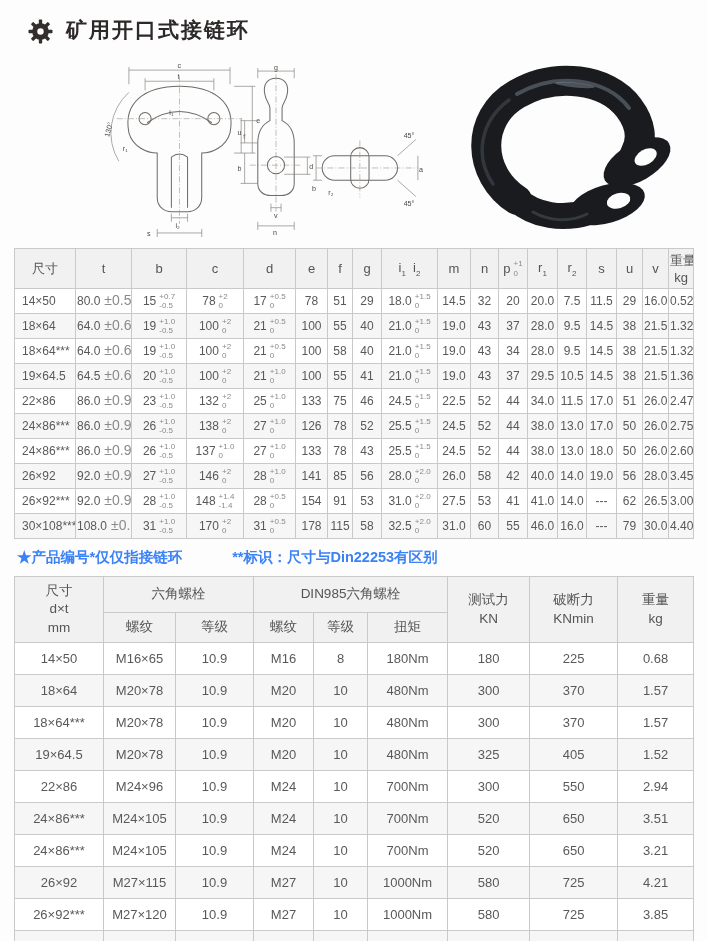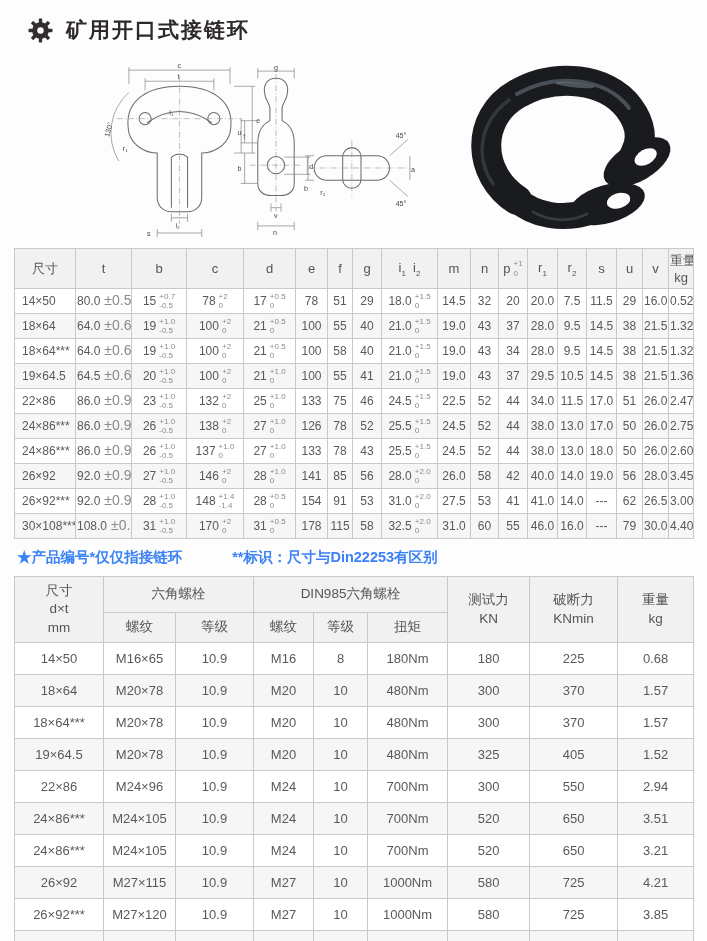--- a/index.html
+++ b/index.html
@@ -1,19 +1,19 @@
 <!DOCTYPE html>
 <html><head>
 <meta charset="utf-8">
 <style>
   html,body{margin:0;padding:0;background:#ffffff;}
   .page{position:relative;width:707px;height:941px;background:#fdfdfd;font-family:"Liberation Sans",sans-serif;overflow:hidden;}
 
   
-  .titlebar{position:absolute;top:16px;left:28px;display:flex;align-items:center;gap:13px;}
+  .titlebar{position:absolute;top:16px;left:28px;display:flex;align-items:flex-end;gap:13px;}
   .titlebar h1{margin:0;font-size:21px;font-weight:bold;color:#2e2929;letter-spacing:2px;}
   .gear{width:25px;height:25px;display:block;}
 
   
   .fig{position:absolute;}
   .fig svg{display:block;width:100%;height:100%;}
   .sketch path,.sketch line,.sketch rect,.sketch circle{fill:none;stroke:#6e6a66;stroke-width:1;}
   .sketch .dim{stroke:#8a8682;stroke-width:0.7;}
   .sketch .cl{stroke:#9a9691;stroke-width:0.6;stroke-dasharray:6 2 1 2;}
   .sketch text{fill:#4c4844;font-size:7px;stroke:none;font-family:"Liberation Sans",sans-serif;}
@@ -136,21 +136,21 @@
         <line class="dim" x1="35" y1="138" x2="35" y2="146"></line>
         <line class="dim" x1="45" y1="138" x2="45" y2="146"></line>
       <text x="38" y="152">v</text>
       <line class="dim" x1="22" y1="160" x2="58" y2="160"></line>
         <line class="dim" x1="22" y1="156" x2="22" y2="164"></line>
         <line class="dim" x1="58" y1="156" x2="58" y2="164"></line>
       <text x="37" y="169">n</text>
     </svg>
   </div>
 
-  <div class="fig" style="top:130px;left:304px;width:112px;height:78px;">
+  <div class="fig" style="top:130px;left:312px;width:112px;height:78px;">
     <svg class="sketch" viewBox="0 0 110 76">
       <rect x="10" y="25" width="74" height="24" rx="12"></rect>
       <rect x="38" y="17" width="18" height="40" rx="9"></rect>
       <line class="cl" x1="4" y1="37" x2="104" y2="37"></line>
         <line class="cl" x1="47" y1="10" x2="47" y2="66"></line>
       <line class="dim" x1="84" y1="25" x2="102" y2="9"></line>
       <text x="90" y="8">45°</text>
       <line class="dim" x1="84" y1="49" x2="102" y2="65"></line>
       <text x="90" y="74">45°</text>
       <line class="dim" x1="4" y1="25" x2="4" y2="49"></line>

